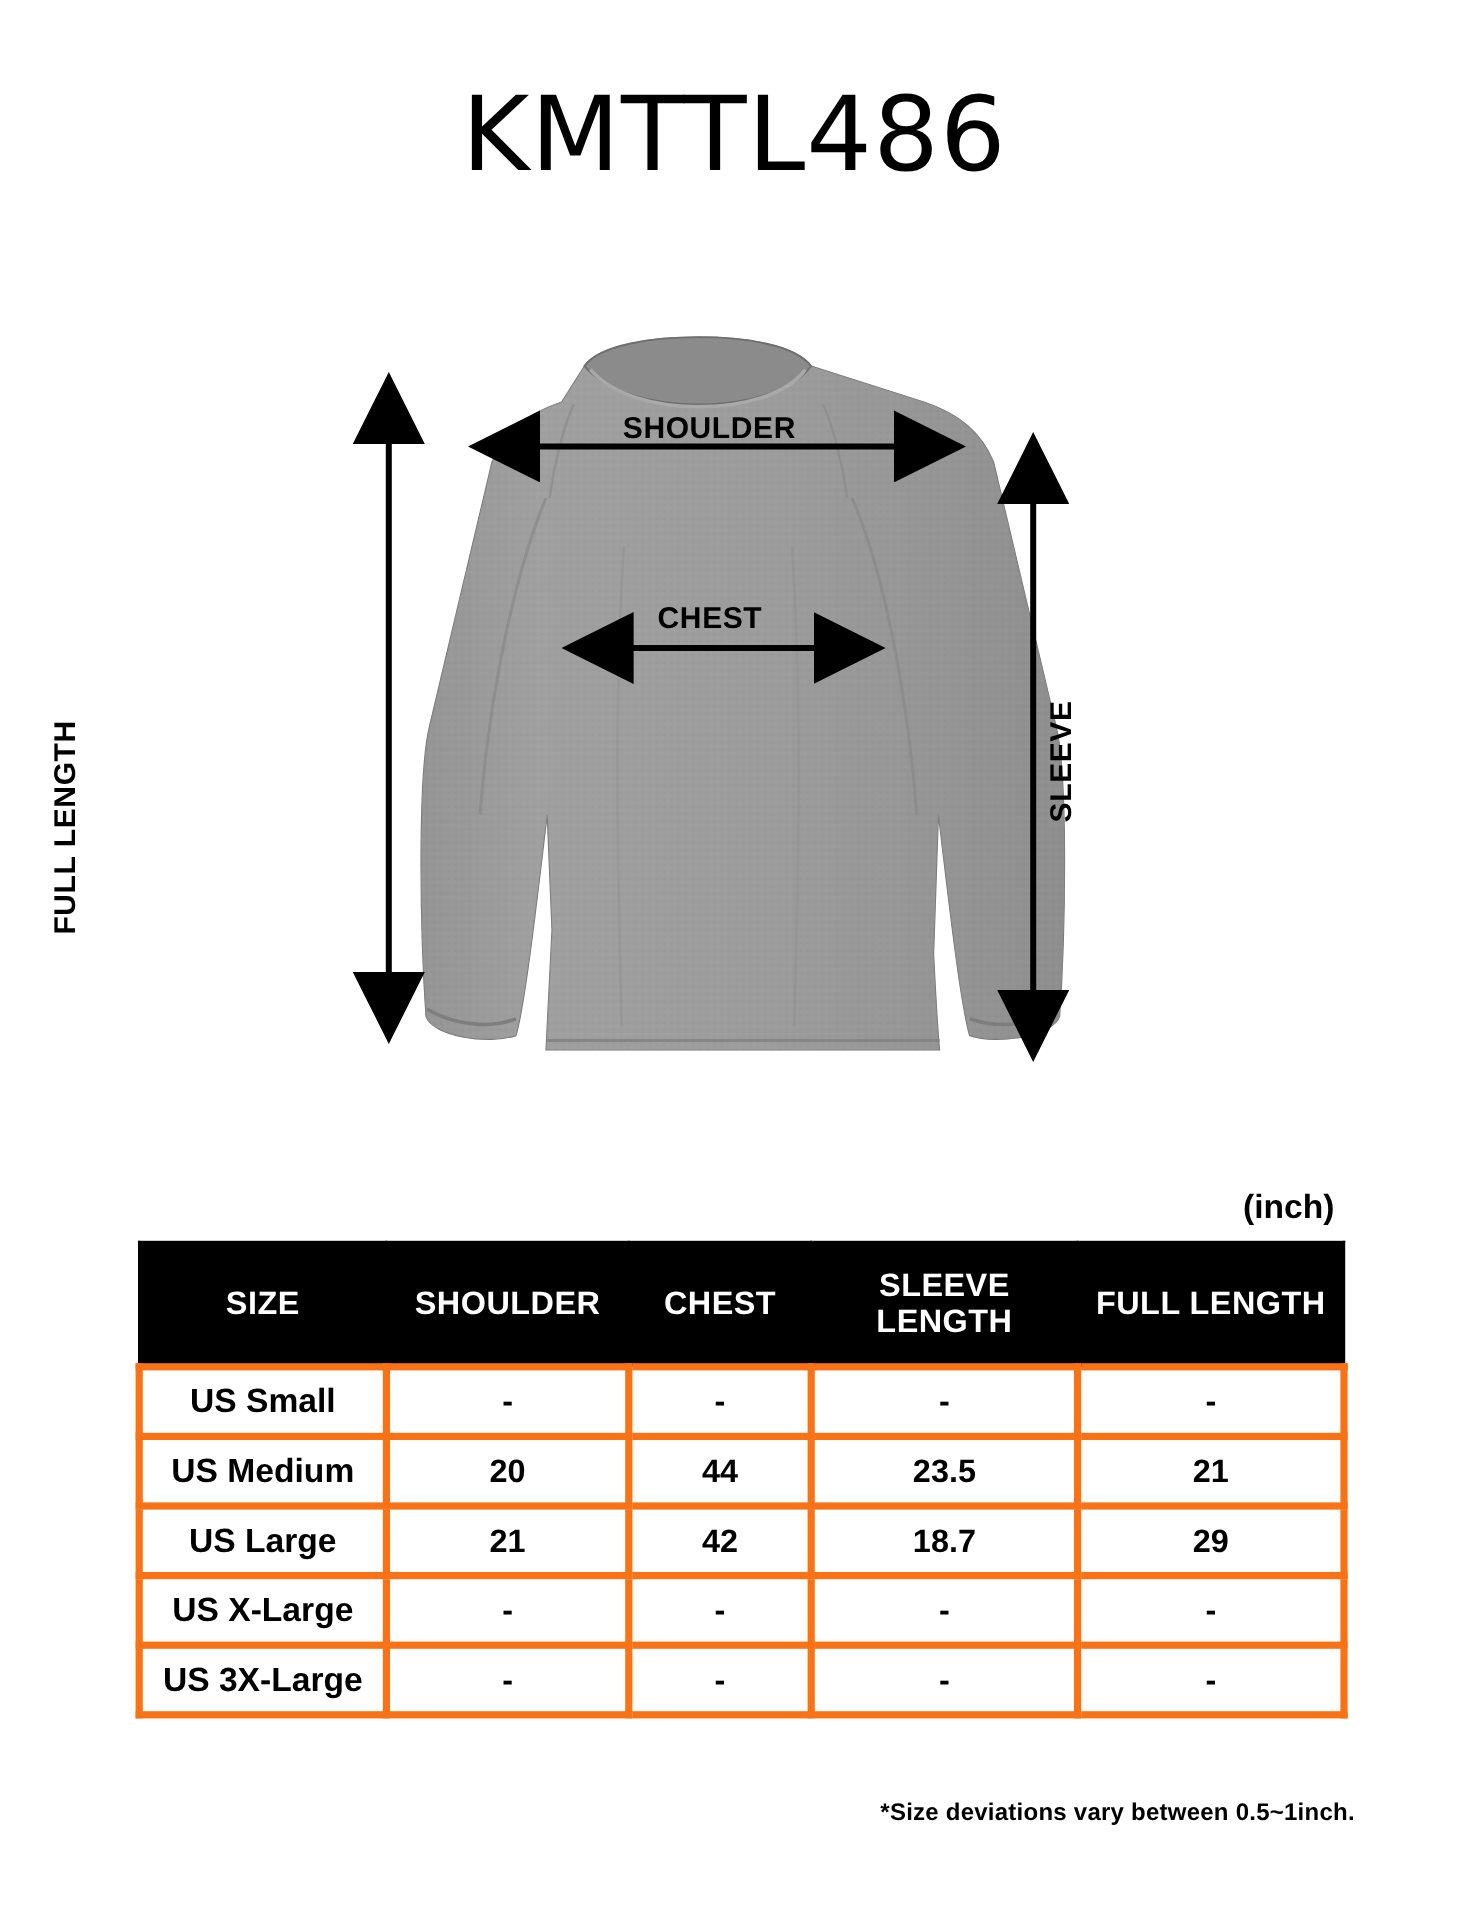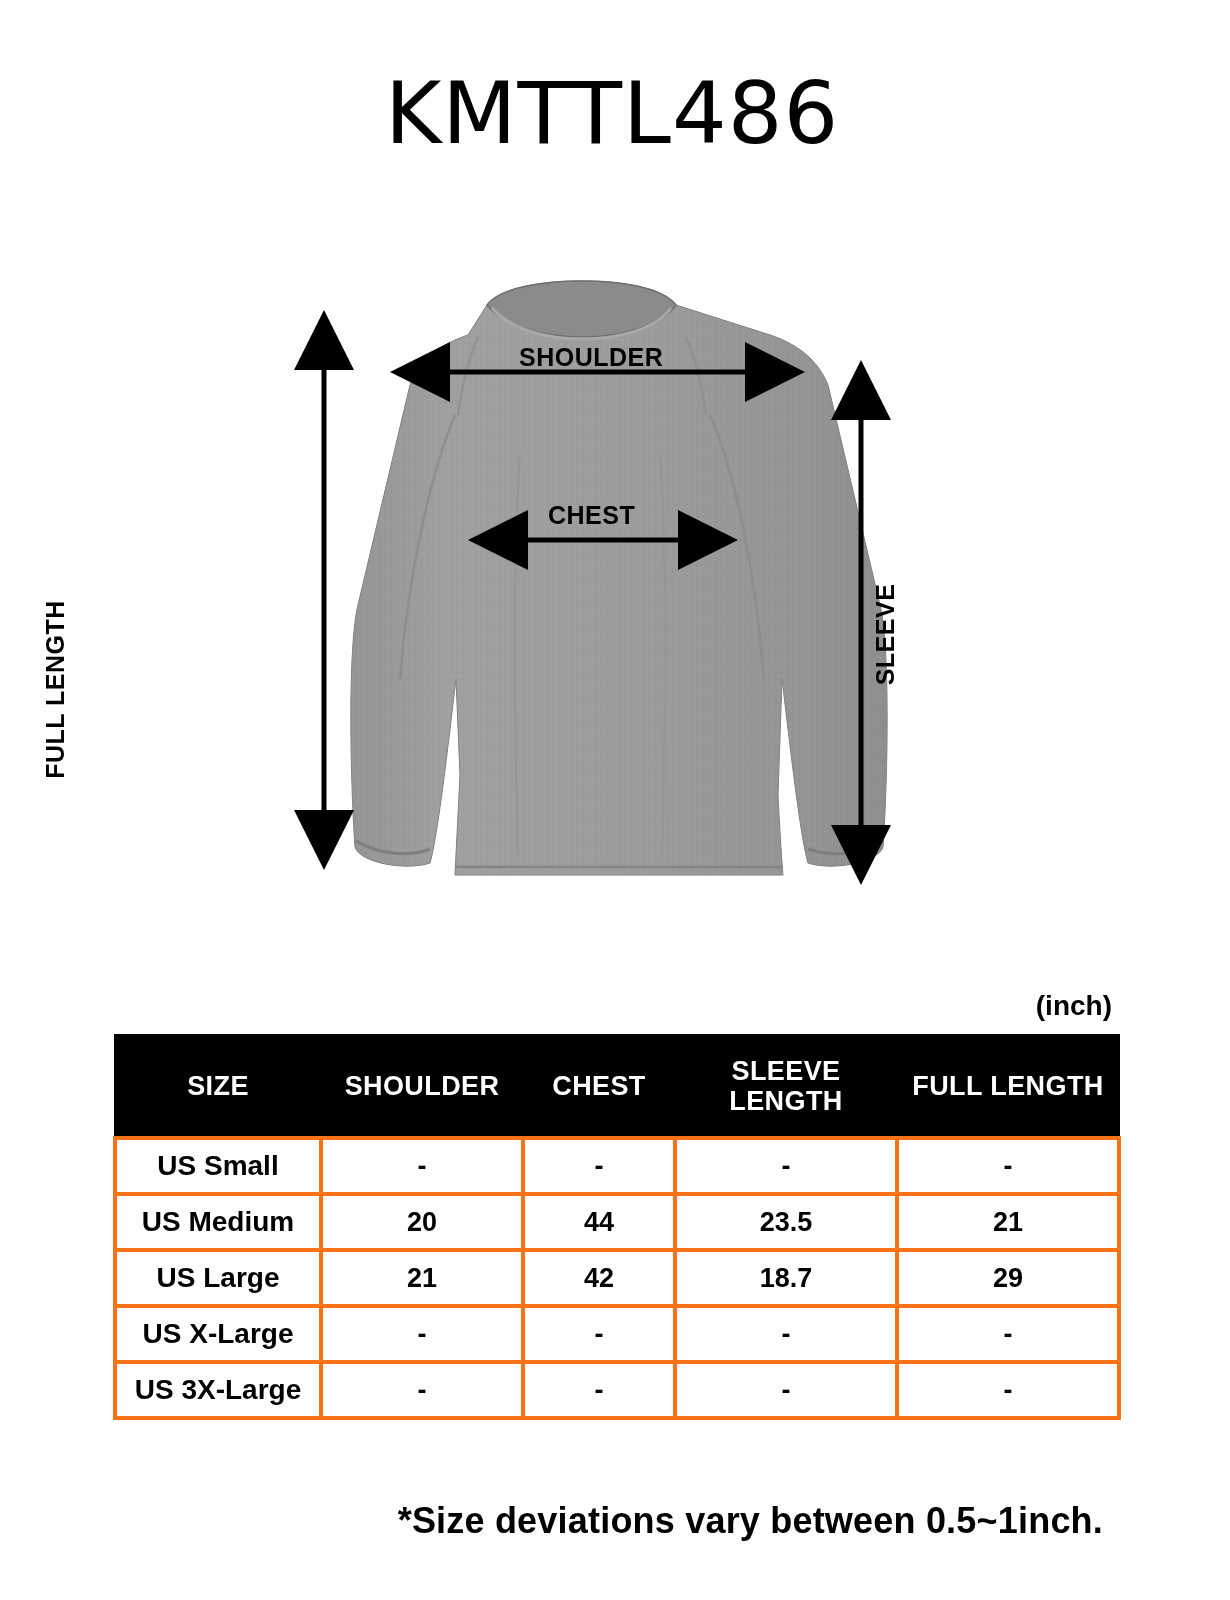--- a/index.html
+++ b/index.html
@@ -92,21 +92,21 @@
   .size-table {
     position: absolute;
     top: 1034px;
     left: 113px;
     width: 1004px;
     border-collapse: collapse;
     table-layout: fixed;
   }
   .size-table th,
   .size-table td {
-    border: 4px solid #f97316;
+    border: 6px solid #f97316;
     text-align: center;
     font-size: 27px;
     font-weight: bold;
     padding: 0;
     height: 52px;
     vertical-align: middle;
   }
   .size-table thead th {
     background: #000000;
     color: #ffffff;
@@ -126,22 +126,22 @@
   .col-size    { width: 206px; }
   .col-shoulder{ width: 202px; }
   .col-chest   { width: 152px; }
   .col-sleeve  { width: 222px; }
   .col-full    { width: 222px; }
 
   
   .footnote {
     position: absolute;
     top: 1500px;
-    right: 127px;
-    font-size: 36px;
+    right: 101px;
+    font-size: 20px;
     font-weight: bold;
     letter-spacing: 0.2px;
   }
 </style>
 </head>
 <body>
 
 <div class="title">KMTTL486</div>
 
 <div class="diagram">

